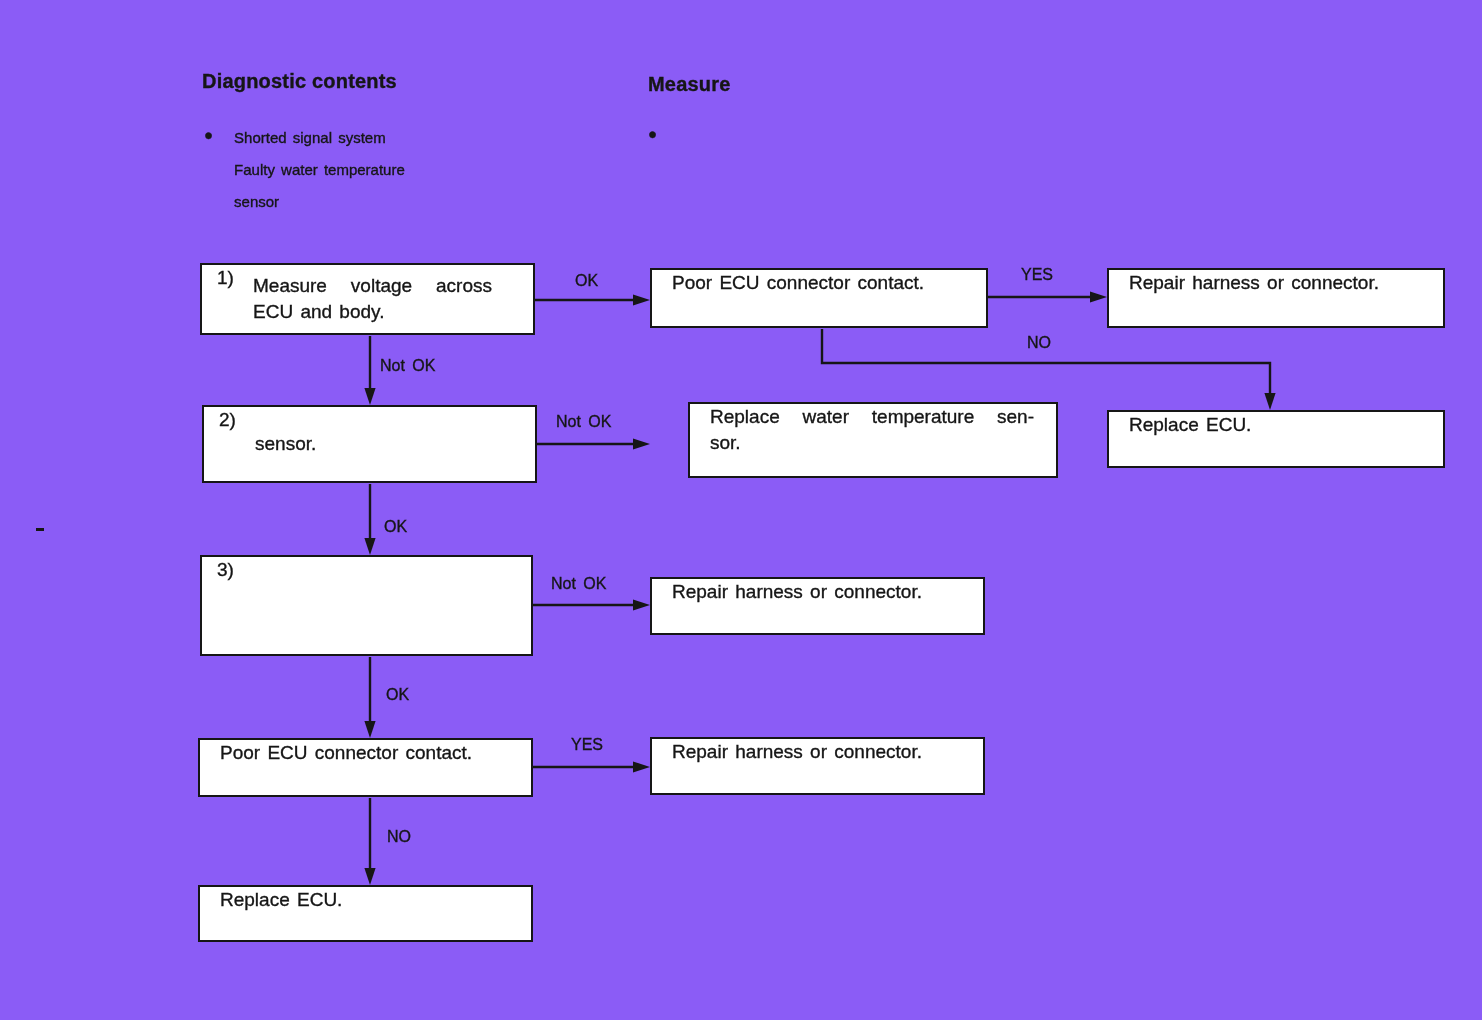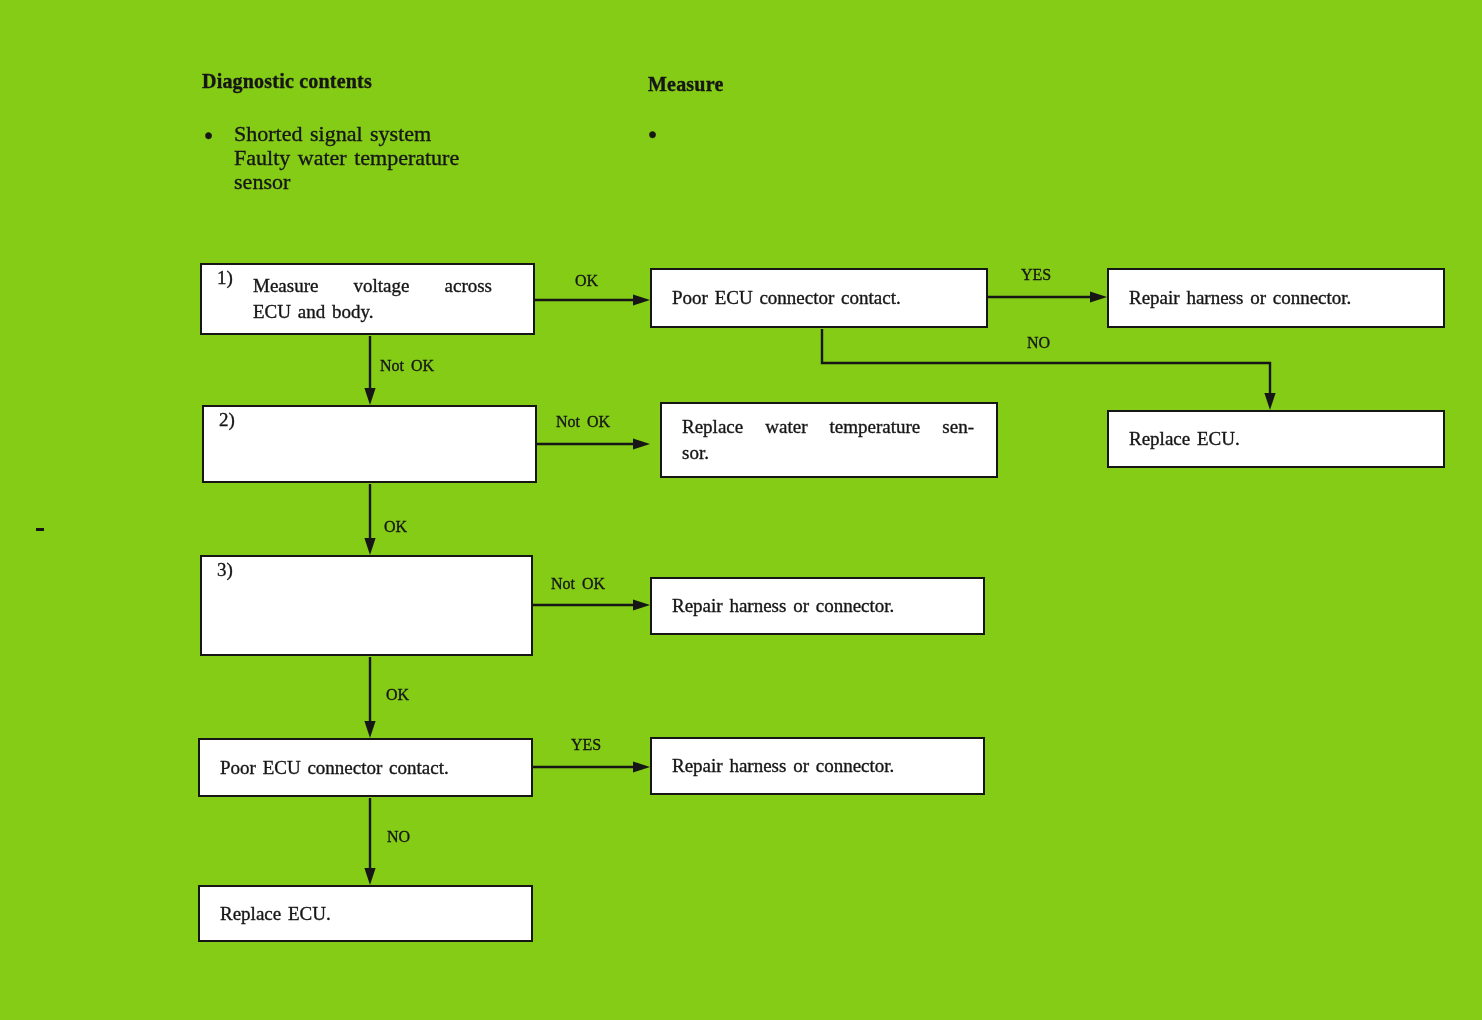--- a/index.html
+++ b/index.html
@@ -1,27 +1,27 @@
 <!DOCTYPE html>
 <html><head>
 <meta charset="utf-8">
 <style>
   html,body{margin:0;padding:0;background:#ffffff;}
   .canvas{
-    position:relative;width:1482px;height:1020px;background:#84cc16;
-    font-family:Liberation Serif, serif;color:#161616;overflow:hidden;
+    position:relative;width:1482px;height:1020px;background:#8b5cf6;
+    font-family:Liberation Sans, sans-serif;color:#161616;overflow:hidden;
     -webkit-text-stroke:0.35px currentColor;
   }
   .heading{position:absolute;font-size:20px;font-weight:700;letter-spacing:0.2px;white-space:nowrap;}
   .bullet-row{position:absolute;display:flex;gap:21px;}
   .bullet-dot{font-size:15px;line-height:26px;}
-  .bullet-text{white-space:pre-line;font-size:22px;line-height:24px;word-spacing:2px;}
+  .bullet-text{white-space:pre-line;font-size:15px;line-height:32px;word-spacing:2px;}
   .box{
     position:absolute;border:2.4px solid #161616;background:#ffffff;box-sizing:border-box;
-    display:flex;align-items:center;font-size:19px;line-height:26px;word-spacing:2px;
+    display:flex;font-size:19px;line-height:26px;word-spacing:2px;
   }
   .box .pad{padding-left:20px;padding-right:18px;width:100%;box-sizing:border-box;}
   .box.numbered{align-items:center;}
   .box.numbered .num{flex:0 0 36px;padding-left:15px;align-self:flex-start;}
   .box.numbered .lines{flex:1;padding-right:41px;}
   .jline{text-align:justify;text-align-last:justify;}
   .edge-label{position:absolute;font-size:16px;white-space:nowrap;word-spacing:3px;}
   .connectors{position:absolute;left:0;top:0;pointer-events:none;}
   .speck{position:absolute;background:#161616;}
 </style>
@@ -86,40 +86,41 @@
     <div class="num">1)</div>
     <div class="lines">
       <div class="jline">Measure voltage across</div>
       <div>ECU and body.</div>
     </div>
   </div>
 
   <div class="box numbered" style="left:202px;top:405px;width:335px;height:78px">
     <div class="num">2)</div>
     <div class="lines">
+      <div>sensor.</div>
     </div>
   </div>
 
   <div class="box numbered" style="left:200px;top:555px;width:333px;height:101px">
     <div class="num">3)</div>
   </div>
 
   <div class="box" style="left:198px;top:738px;width:335px;height:59px">
     <div class="pad">Poor ECU connector contact.</div>
   </div>
 
   <div class="box" style="left:198px;top:885px;width:335px;height:57px">
     <div class="pad">Replace ECU.</div>
   </div>
 
   <div class="box" style="left:650px;top:268px;width:338px;height:60px">
     <div class="pad">Poor ECU connector contact.</div>
   </div>
 
-  <div class="box" style="left:660px;top:402px;width:338px;height:76px">
+  <div class="box" style="left:688px;top:402px;width:370px;height:76px">
     <div class="pad" style="padding-right:22px">
       <div class="jline">Replace water temperature sen-</div>
       <div>sor.</div>
     </div>
   </div>
 
   <div class="box" style="left:650px;top:577px;width:335px;height:58px">
     <div class="pad">Repair harness or connector.</div>
   </div>
 

